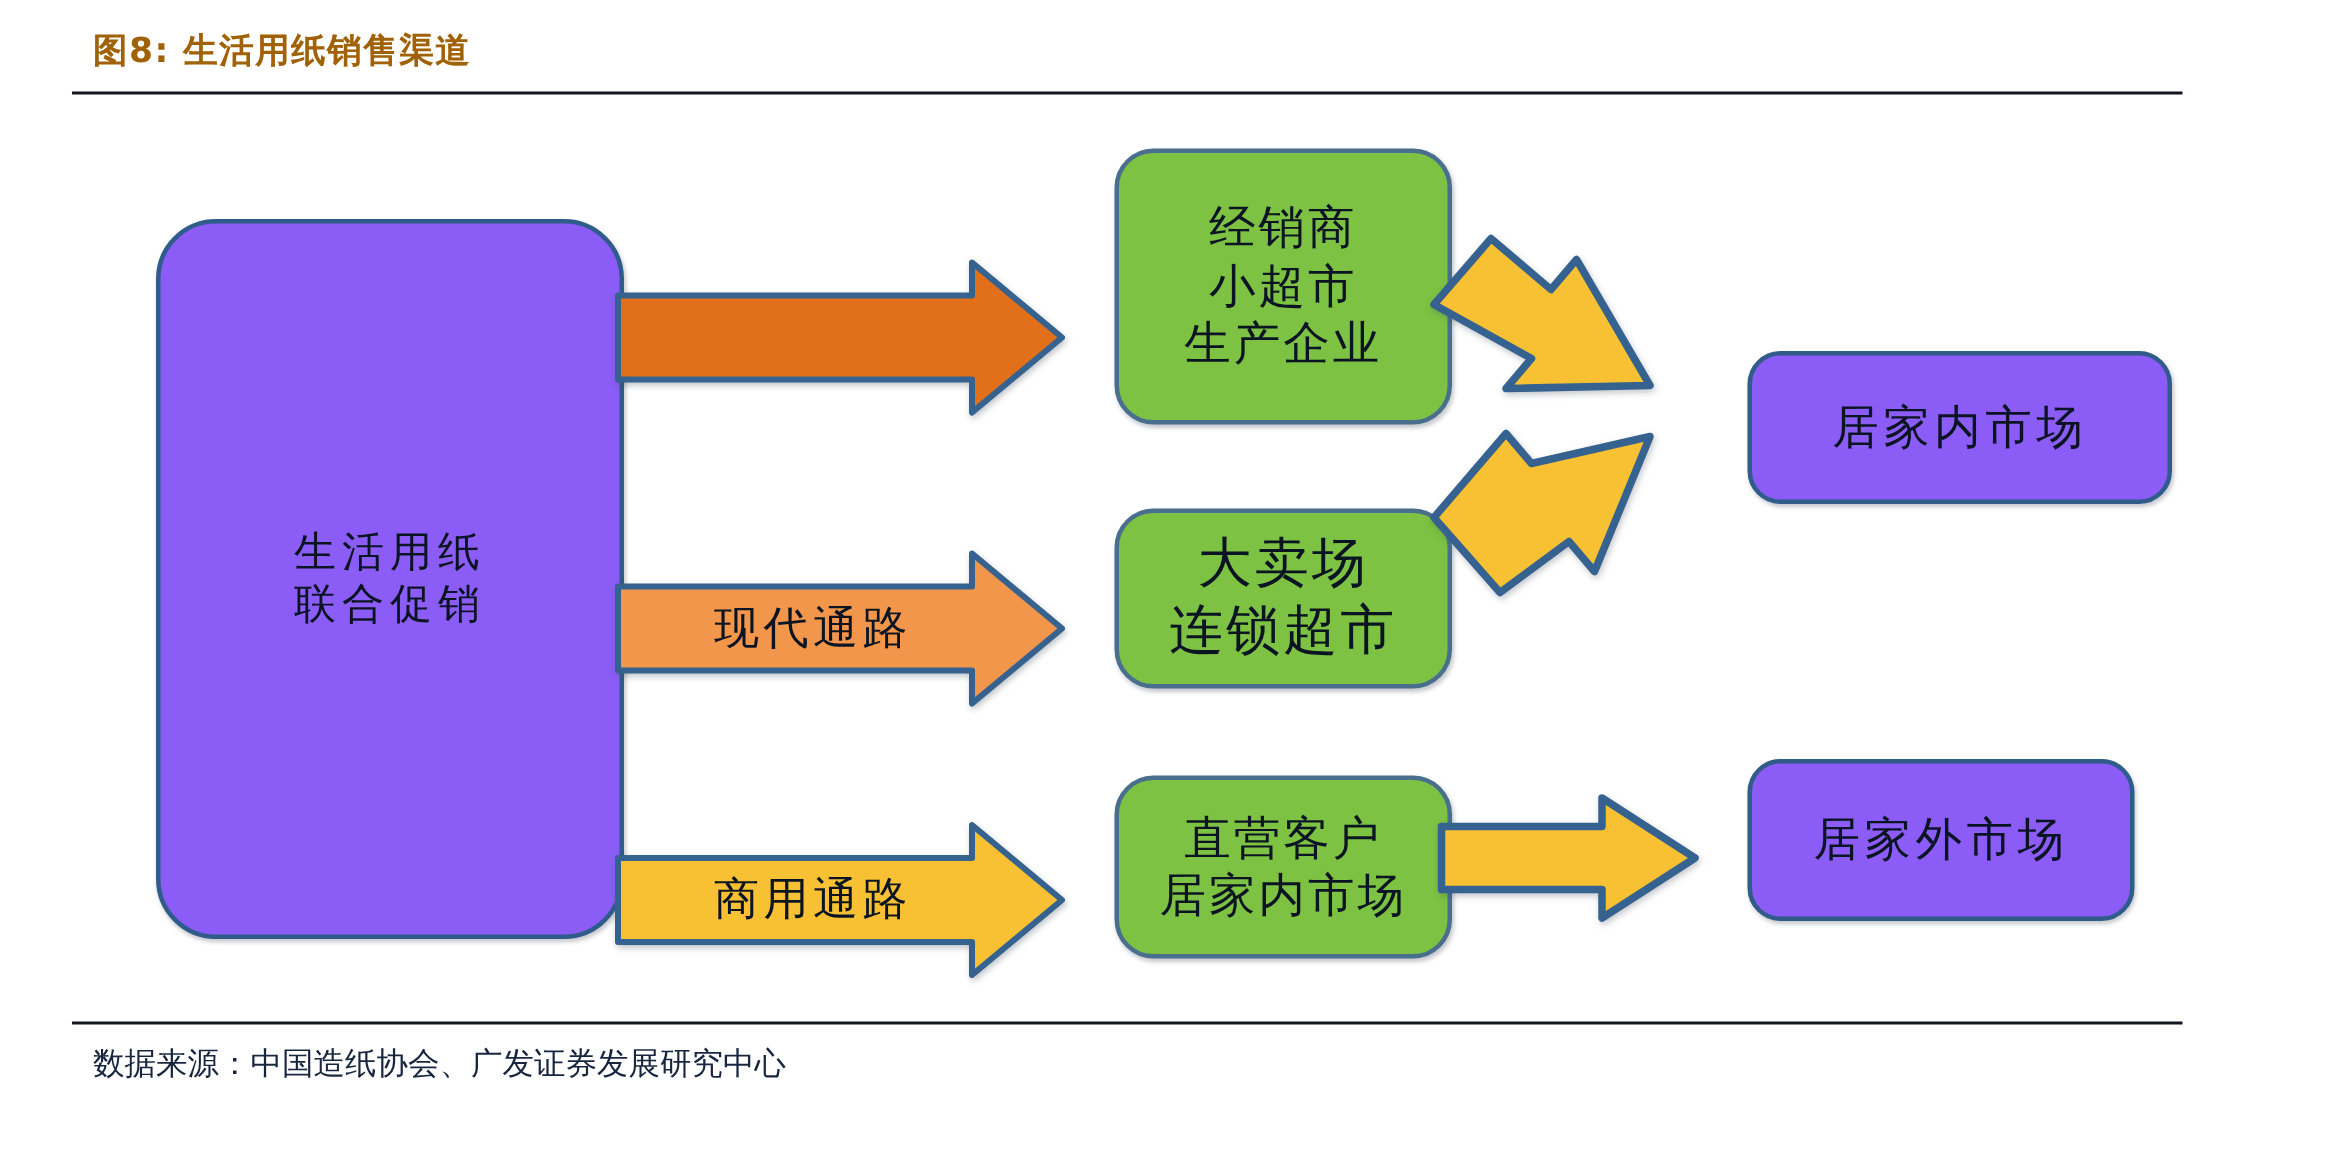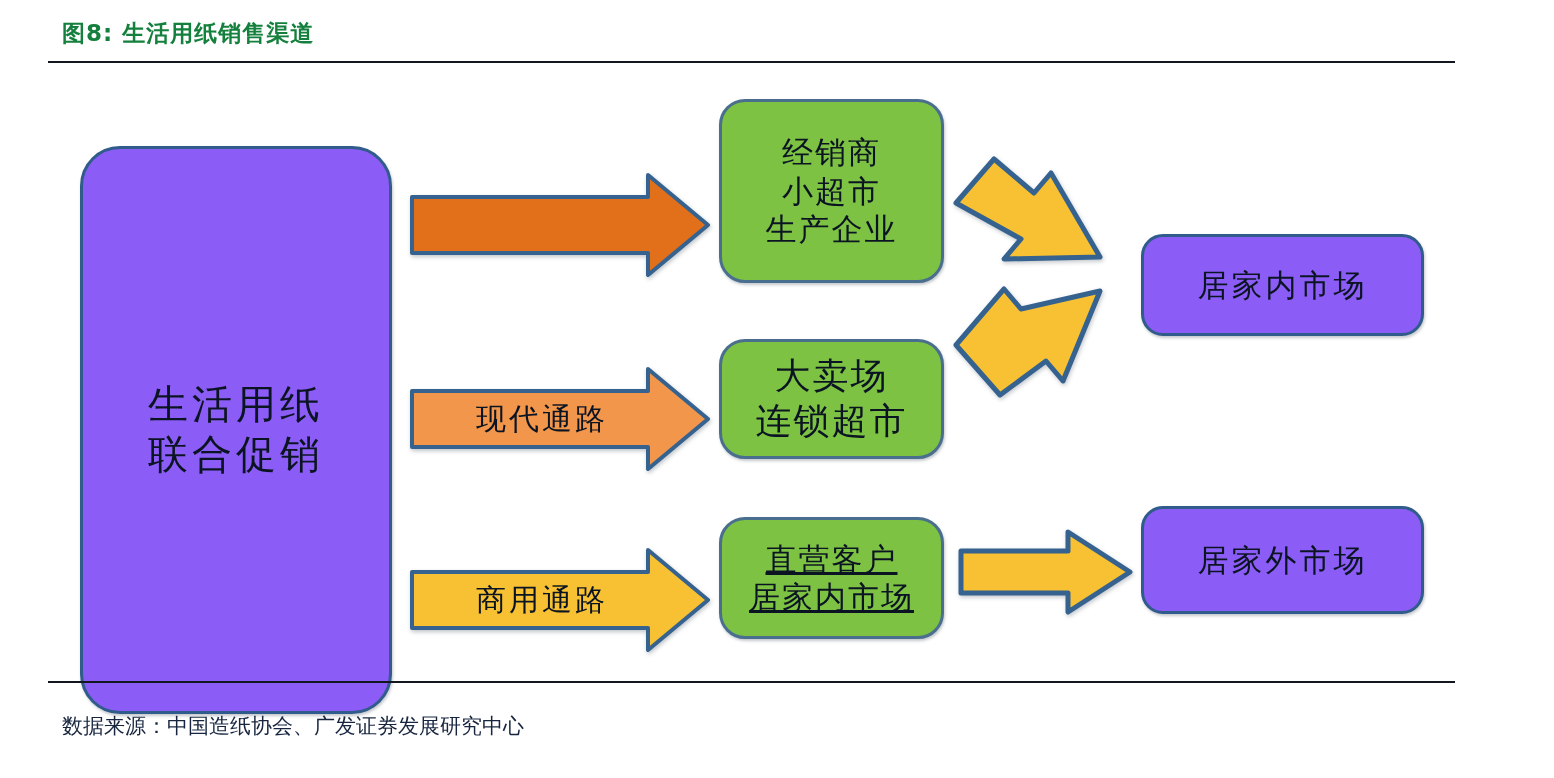--- a/index.html
+++ b/index.html
@@ -16,21 +16,21 @@
   }
 
   
   #figure-title {
     position: absolute;
     left: 62px;
     top: 18px;
     font-family: "DejaVu Sans", "Liberation Sans", sans-serif;
     font-weight: bold;
     font-size: 23px;
-    color: #15803d;
+    color: #a16207;
     letter-spacing: 1px;
     white-space: nowrap;
   }
   #rule-top {
     position: absolute;
     left: 48px;
     top: 61px;
     width: 1407px;
     height: 2px;
     background: #11161f;
@@ -39,21 +39,21 @@
     position: absolute;
     left: 48px;
     top: 681px;
     width: 1407px;
     height: 2px;
     background: #11161f;
   }
   #figure-source {
     position: absolute;
     left: 62px;
-    top: 712px;
+    top: 695px;
     font-family: "DejaVu Serif", "Liberation Serif", serif;
     font-size: 21px;
     color: #17253f;
     white-space: nowrap;
   }
 
   
   #diagram-canvas {
     position: absolute;
     left: 0;
@@ -69,41 +69,42 @@
     display: flex;
     flex-direction: column;
     align-items: center;
     justify-content: center;
     border: 3px solid #35628f;
     text-align: left;
     color: #0b1422;
     font-family: "DejaVu Serif", "Liberation Serif", serif;
     line-height: 1.24;
     box-shadow: 1px 2px 3px rgba(60,70,85,0.30);
+    margin-left: 24px;
   }
   .node-box.blue {
     background: #8b5cf6;
     border-color: #2f5c8a;
   }
   .node-box.green {
     background: #7DC242;
     border-color: #4a6f8e;
   }
   .node-line {
     display: block;
     white-space: nowrap;
   }
 
   #node-producer {
     left: 80px;
     top: 83px;
     width: 312px;
-    height: 568px;
+    height: 480px;
     border-radius: 40px;
-    font-size: 40px;
+    font-size: 28px;
     letter-spacing: 4px;
   }
   #node-dealer {
     left: 719px;
     top: 36px;
     width: 225px;
     height: 184px;
     border-radius: 26px;
     font-size: 31px;
     letter-spacing: 2px;
@@ -118,35 +119,34 @@
     letter-spacing: 2px;
   }
   #node-direct {
     left: 719px;
     top: 454px;
     width: 225px;
     height: 122px;
     border-radius: 26px;
     font-size: 31px;
     letter-spacing: 2px;
-    text-decoration: underline;
   }
   #node-inhome {
     left: 1141px;
     top: 171px;
     width: 283px;
     height: 102px;
     border-radius: 22px;
     font-size: 31px;
     letter-spacing: 3px;
   }
   #node-outhome {
     left: 1141px;
     top: 443px;
-    width: 283px;
+    width: 258px;
     height: 108px;
     border-radius: 22px;
     font-size: 31px;
     letter-spacing: 3px;
   }
 
   
   .channel-arrow {
     position: absolute;
     left: 410px;

